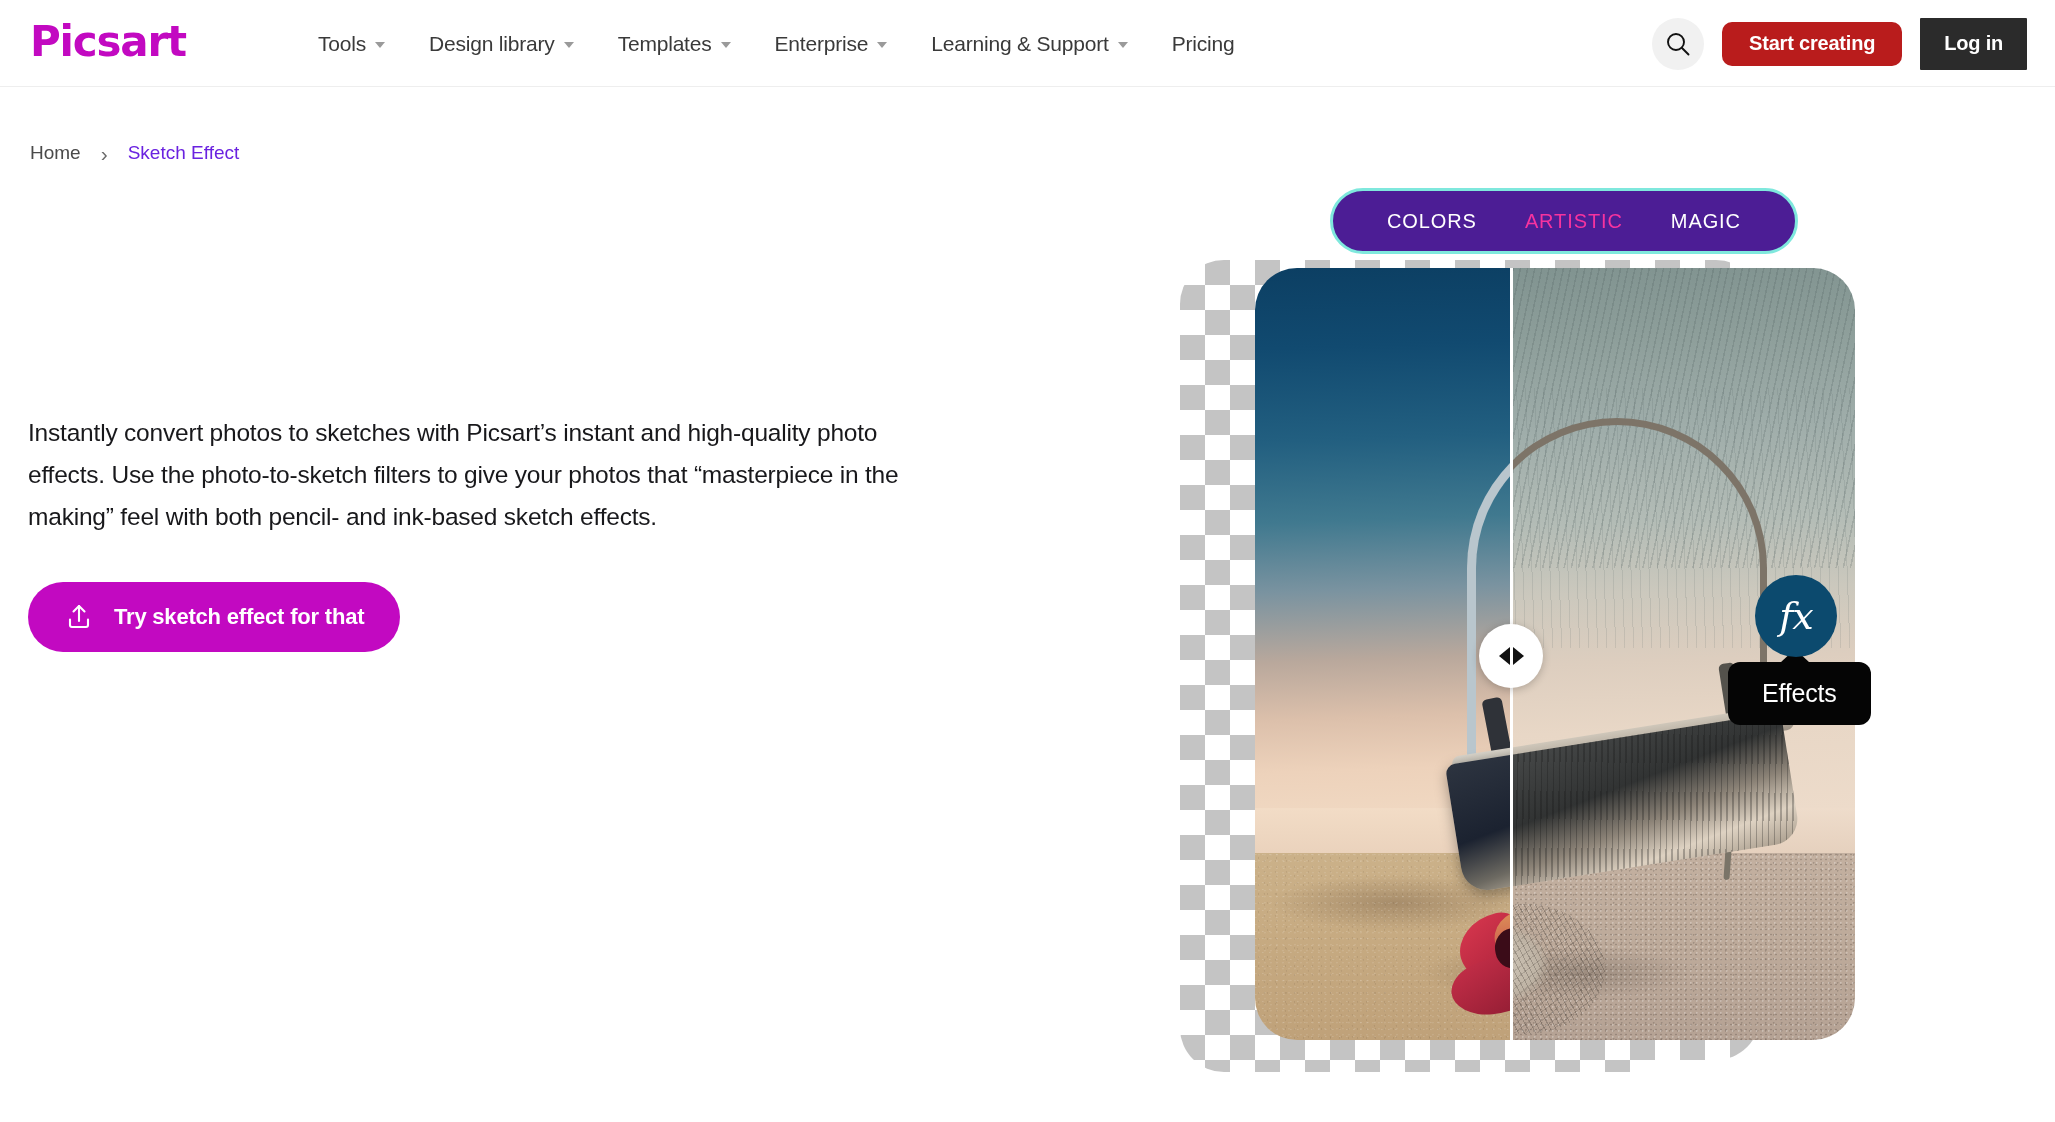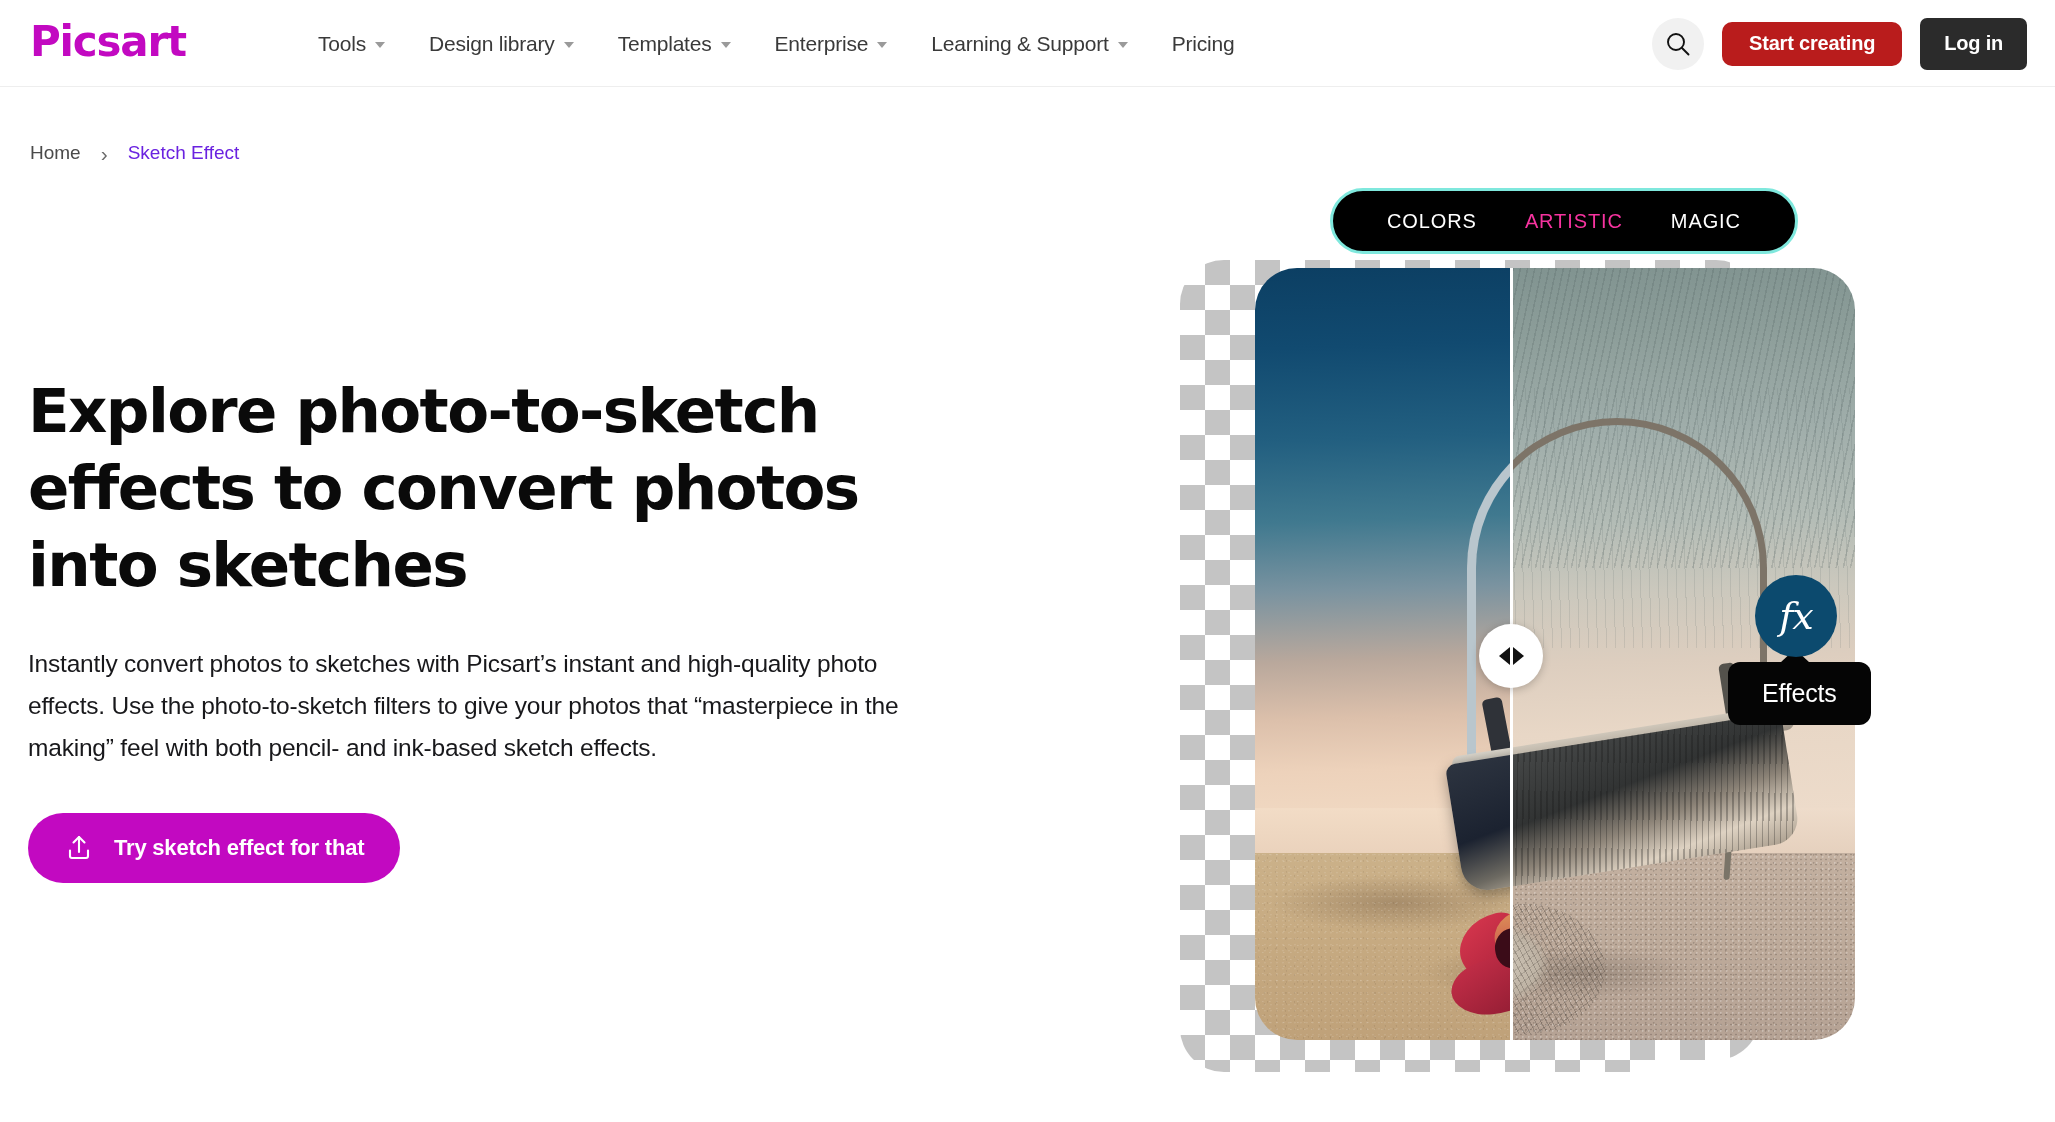--- a/index.html
+++ b/index.html
@@ -103,21 +103,21 @@
     display: flex;
     align-items: center;
     justify-content: center;
     cursor: pointer;
     border: none;
     white-space: nowrap;
   }
   .btn-dark {
     height: 52px;
     padding: 0 24px;
-    border-radius: 7px;
+    border-radius: 1px;
     background: #2b2b2b;
     color: #ffffff;
     font-size: 20px;
     font-weight: 700;
     letter-spacing: -0.2px;
     display: flex;
     align-items: center;
     justify-content: center;
     cursor: pointer;
     border: none;
@@ -431,21 +431,21 @@
   .arr-l { width:0; height:0; border-top:9px solid transparent; border-bottom:9px solid transparent; border-right:11px solid #111; }
   .arr-r { width:0; height:0; border-top:9px solid transparent; border-bottom:9px solid transparent; border-left:11px solid #111; }
 
   
   .pill {
     position: absolute;
     left: 180px; top: -42px;
     height: 66px;
     padding: 0 30px;
     border-radius: 34px;
-    background: #000000;
+    background: #4c1d95;
     border: 3px solid #7FE8DD;
     display: flex;
     align-items: center;
     gap: 0px;
     z-index: 20;
   }
   .pill-item {
     font-size: 20px;
     font-weight: 500;
     letter-spacing: 0.9px;
@@ -554,21 +554,20 @@
 </div>
 
 <div class="breadcrumb">
   <a class="crumb">Home</a>
   <span class="crumb-sep">›</span>
   <a class="crumb active">Sketch Effect</a>
 </div>
 
 <div class="hero-left">
 
-  <h1 class="hero-title">Explore photo-to-sketch effects to convert photos into sketches</h1>
 
   <p class="hero-desc">Instantly convert photos to sketches with Picsart’s instant and high-quality photo effects. Use the photo-to-sketch filters to give your photos that “masterpiece in the making” feel with both pencil- and ink-based sketch effects.</p>
 
   <button class="cta-btn">
     <svg width="30" height="30" viewBox="0 0 30 30">
       <path d="M15 4 L15 19" stroke="#fff" stroke-width="2.1" stroke-linecap="round"></path>
       <path d="M9.5 9.5 L15 4 L20.5 9.5" fill="none" stroke="#fff" stroke-width="2.1" stroke-linecap="round" stroke-linejoin="round"></path>
       <path d="M6 17.5 L6 23 A2 2 0 0 0 8 25 L22 25 A2 2 0 0 0 24 23 L24 17.5" fill="none" stroke="#fff" stroke-width="2.1" stroke-linecap="round"></path>
     </svg>
     <span>Try sketch effect for that</span>

